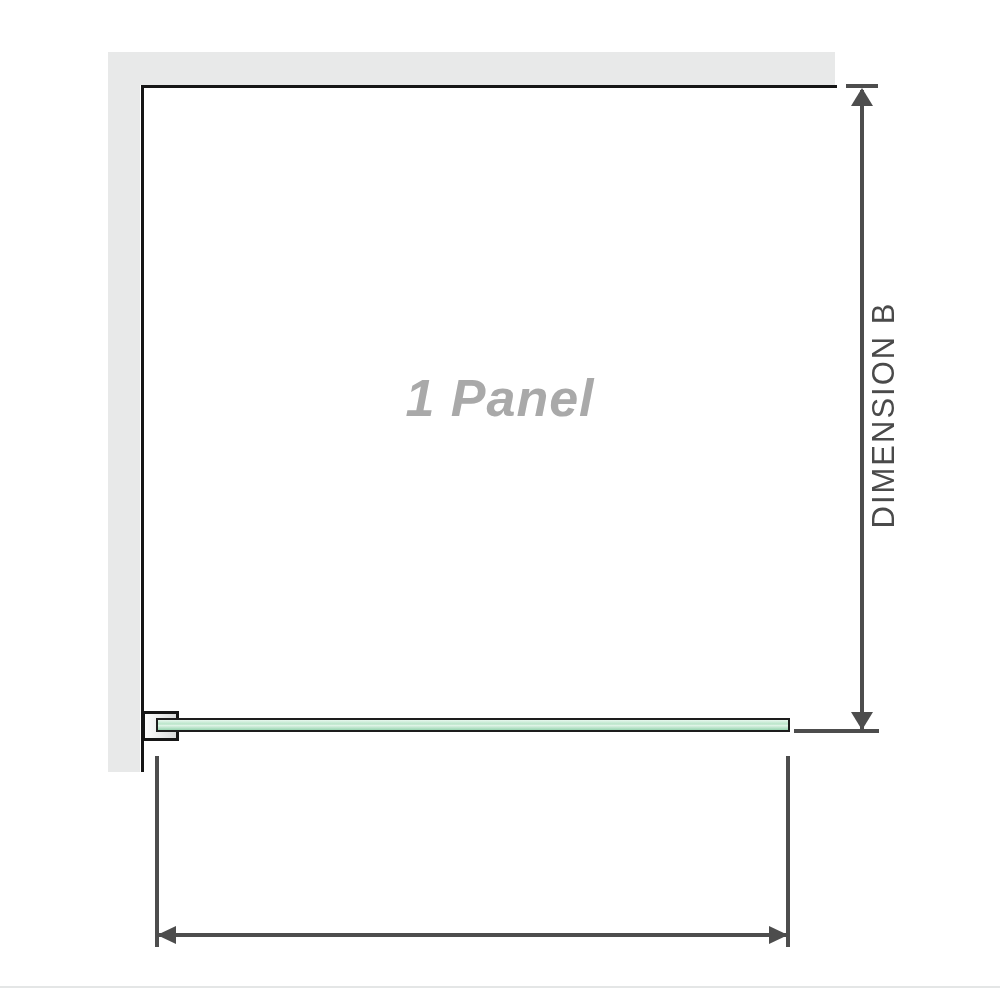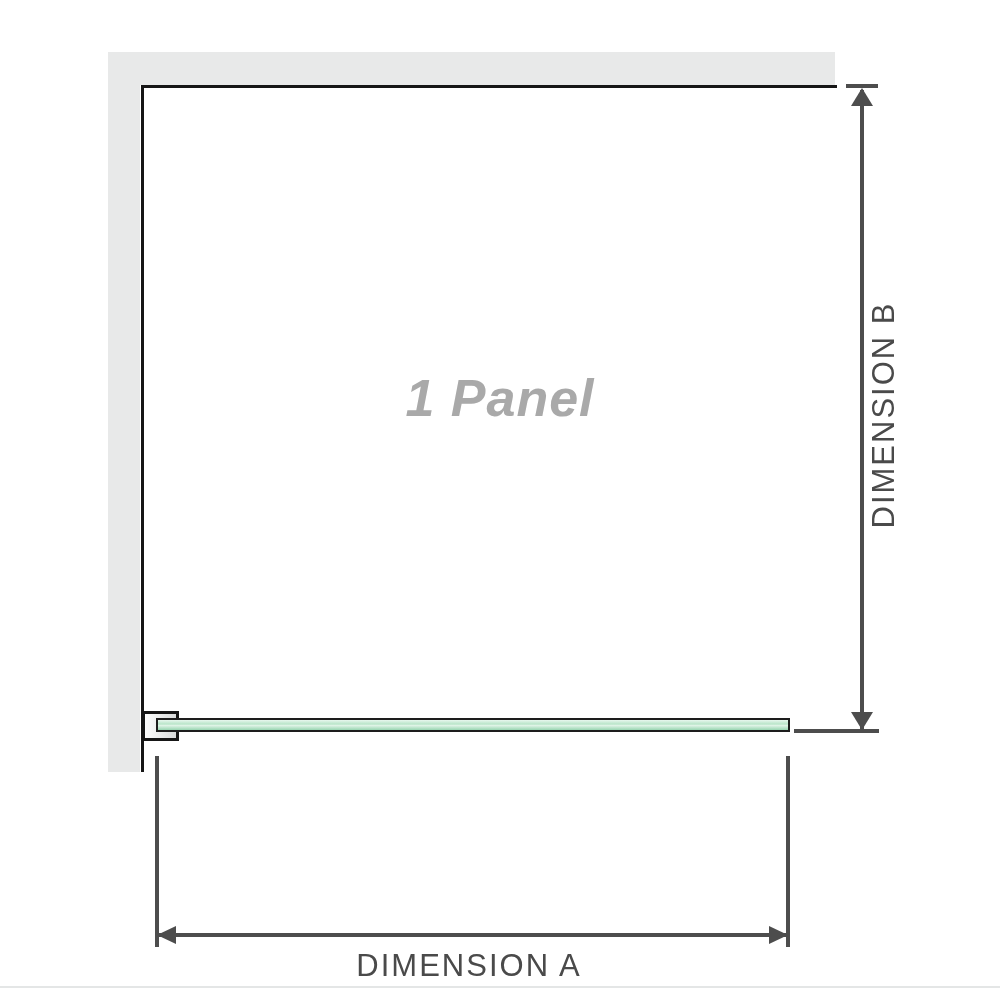--- a/index.html
+++ b/index.html
@@ -93,17 +93,16 @@
   <div class="abs dim dimb-line"></div>
   <div class="abs arrow arrow-up"></div>
   <div class="abs arrow arrow-down"></div>
   <div class="abs dimb-label">DIMENSION B</div>
 
   <div class="abs dim ext-left"></div>
   <div class="abs dim ext-right"></div>
   <div class="abs dim dima-line"></div>
   <div class="abs arrow arrow-left"></div>
   <div class="abs arrow arrow-right"></div>
-  <div class="abs dima-label">DIMENSION A</div>
 
   <div class="abs bottom-divider"></div>
 
 </div>
 
 </body></html>

